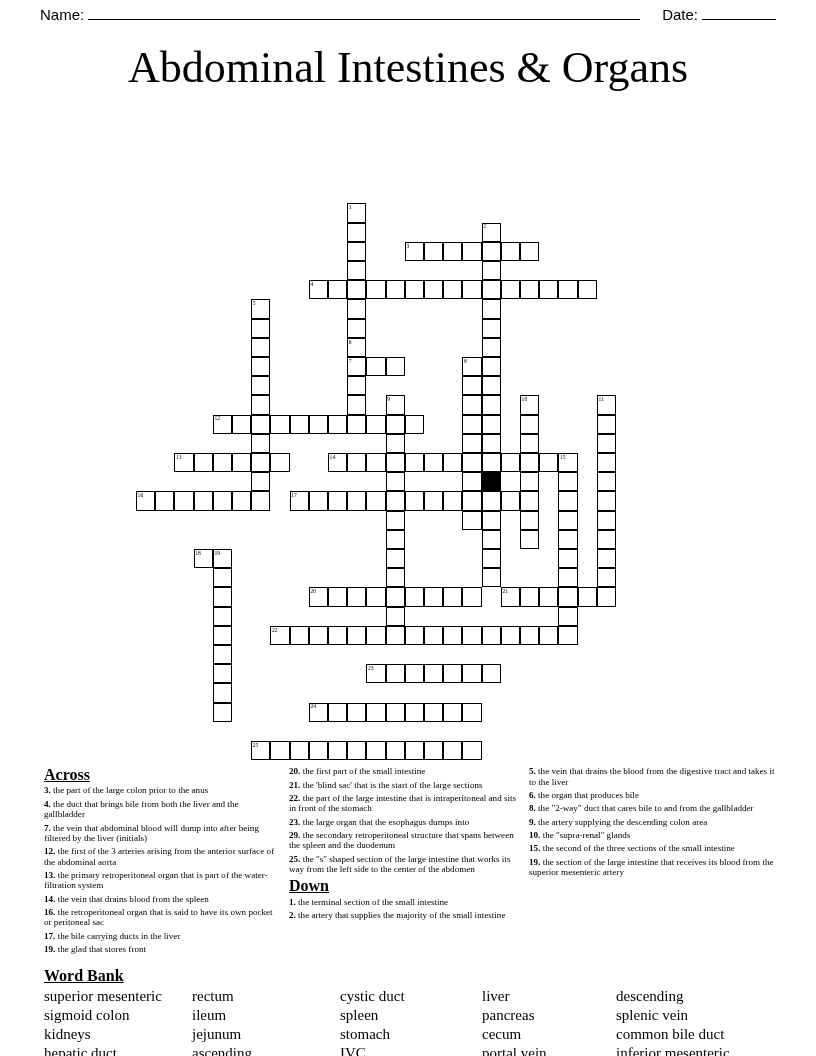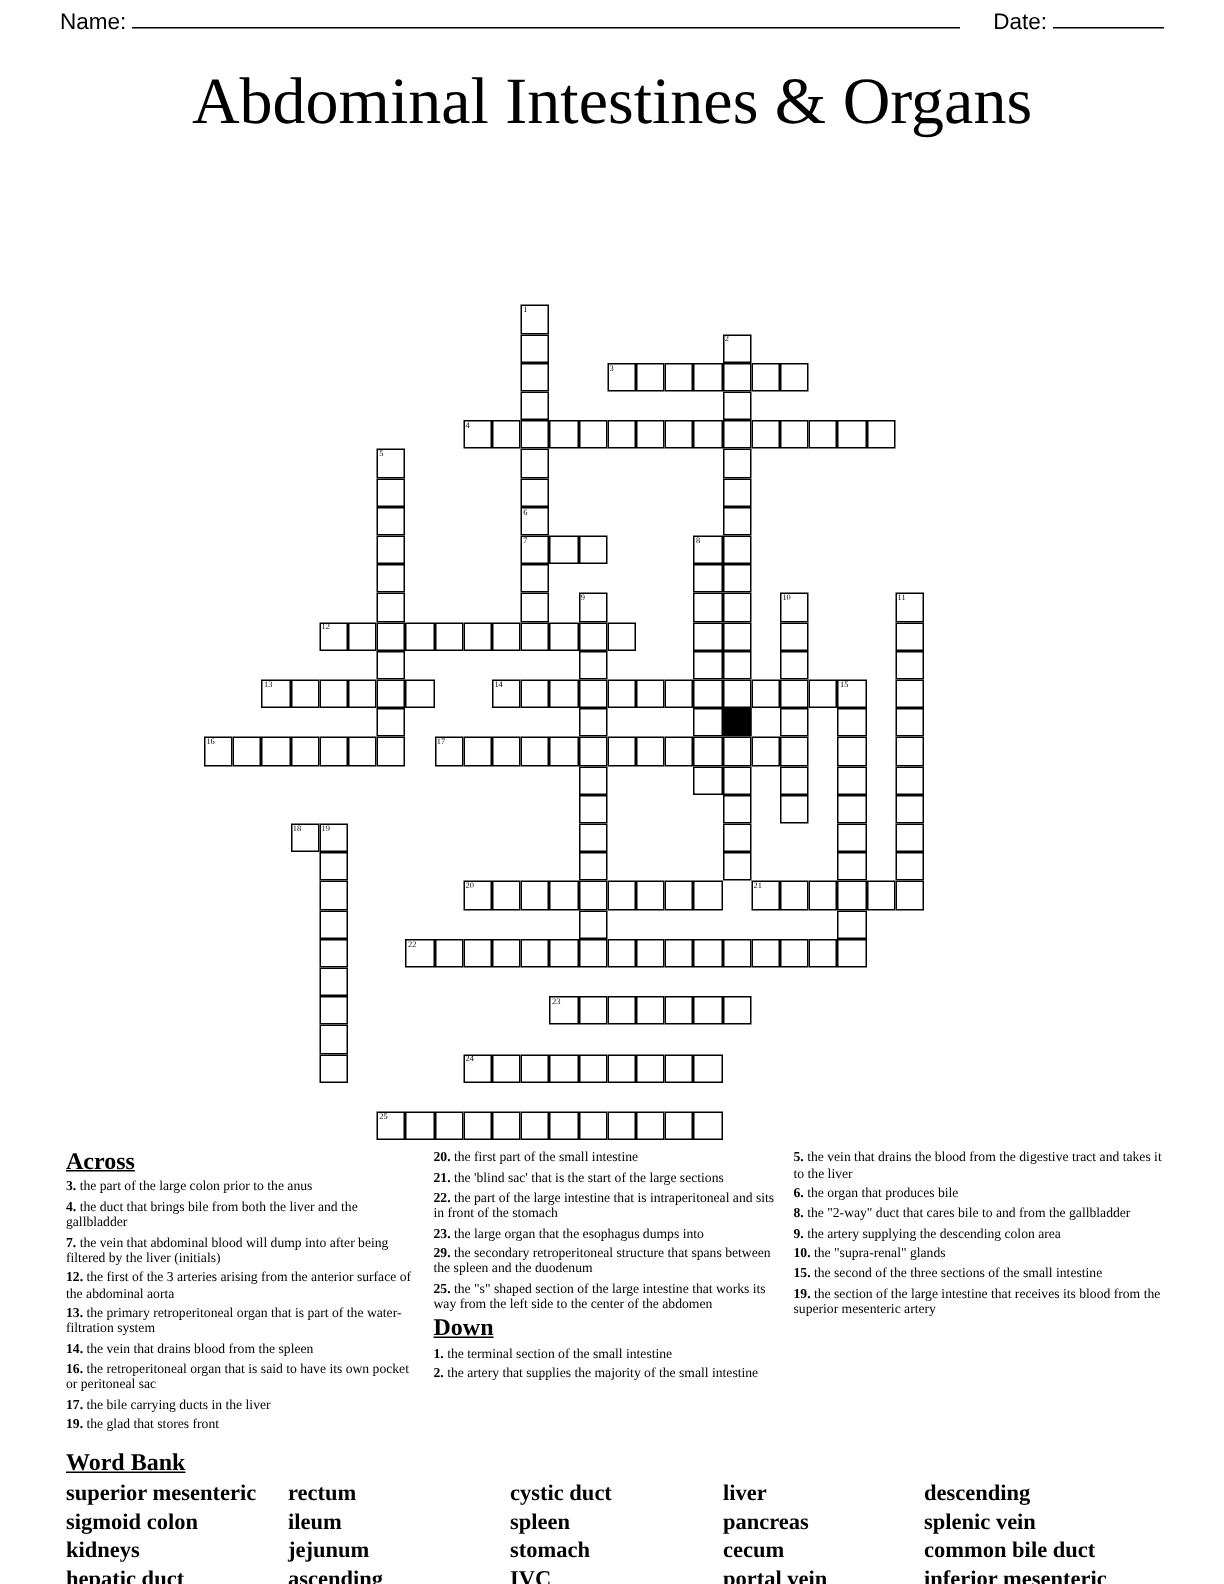--- a/index.html
+++ b/index.html
@@ -108,21 +108,21 @@
     text-decoration: underline;
     font-size: 16px;
     margin: 0 0 2px 0;
   }
   .wb-grid {
     display: grid;
     grid-template-columns: 148px 148px 142px 134px 150px;
     font-size: 15px;
     line-height: 1.26;
   }
-  .wb-word { white-space: nowrap; font-weight: bold; }
+  .wb-word { white-space: nowrap; }
 </style>
 </head>
 <body>
 
 <div class="name-date-bar">
   <span class="nd-label">Name:</span>
   <span class="nd-rule name"></span>
   <span class="nd-spacer"></span>
   <span class="nd-label">Date:</span>
   <span class="nd-rule date"></span>

